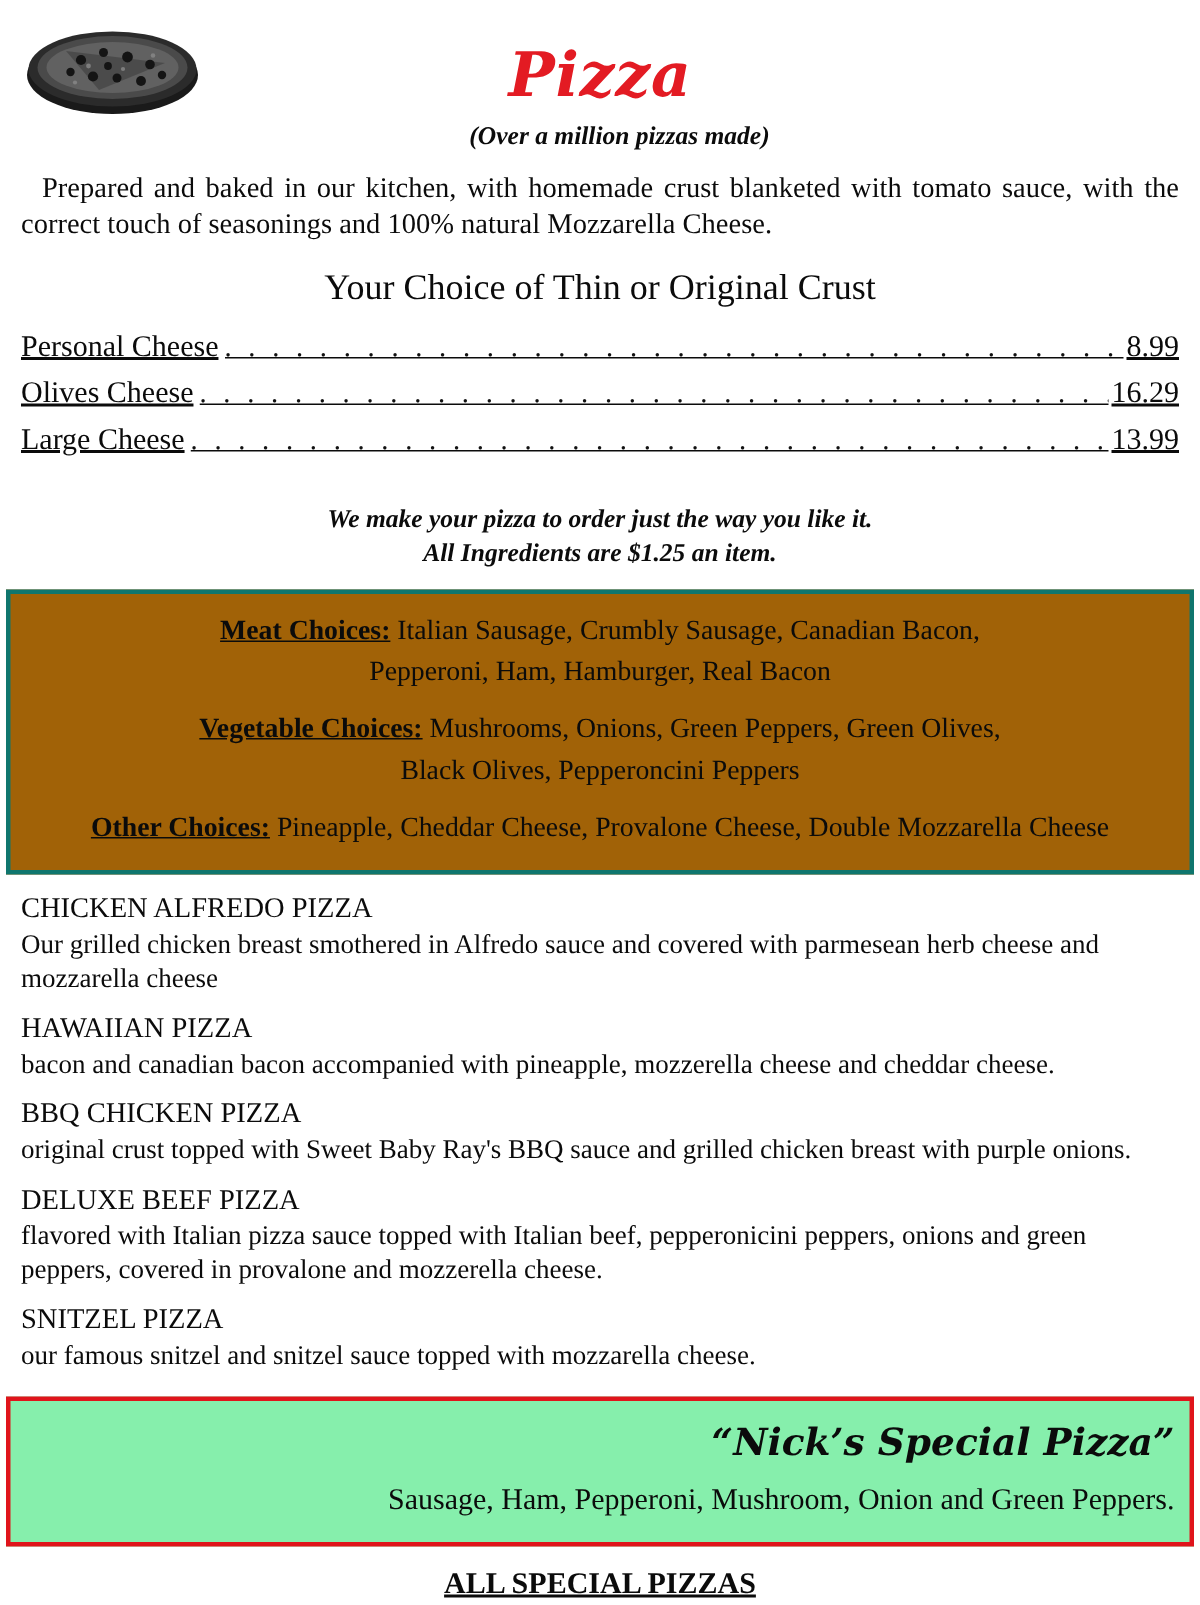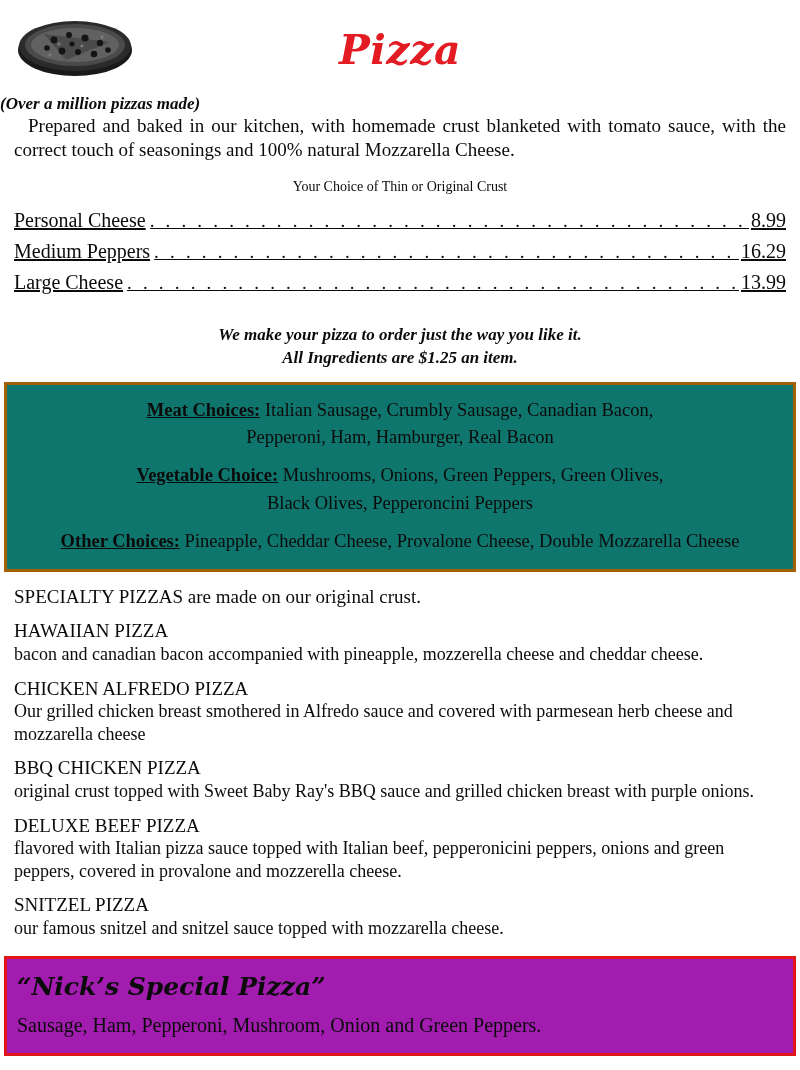--- a/index.html
+++ b/index.html
@@ -40,37 +40,39 @@
     font-family: "DejaVu Serif", serif;
     font-style: italic;
     font-weight: bold;
     font-size: 41px;
     color: #e31b23;
     letter-spacing: 0.5px;
     padding-top: 30px;
     line-height: 1;
   }
   .subtitle {
+    text-align: center;
     font-size: 17px;
     font-weight: bold;
     font-style: italic;
-    margin-top: 23px;
+    margin-top: 10px;
+    padding-left: 26px;
   }
 
   
   .intro {
     font-size: 19px;
     line-height: 1.28;
     text-align: justify;
     margin: 4px 14px 16px 14px;
     text-indent: 14px;
   }
   .choice-line {
     text-align: center;
-    font-size: 14px;
+    font-size: 24px;
     margin-top: 8px;
   }
 
   
   .prices {
     margin: 10px 14px 0 14px;
     text-decoration: underline;
   }
   .price-row {
     display: flex;
@@ -95,22 +97,22 @@
     text-align: center;
     font-style: italic;
     font-weight: bold;
     font-size: 17px;
     margin-top: 26px;
     line-height: 1.35;
   }
 
   
   .pink-box {
-    border: 3px solid #a16207;
-    background: #0f766e;
+    border: 3px solid #0f766e;
+    background: #a16207;
     margin: 12px 4px 0 4px;
     padding: 12px 14px 12px 14px;
     box-sizing: border-box;
   }
   .pink-line {
     text-align: center;
     font-size: 18.5px;
     line-height: 1.5;
   }
   .pink-line .lead {
@@ -134,25 +136,25 @@
   }
   .item-desc {
     font-size: 18px;
     line-height: 1.25;
     text-align: left;
   }
 
   
   .nicks-box {
     border: 3px solid #e0141b;
-    background: #a21caf;
+    background: #86efac;
     margin: 16px 4px 0 4px;
     padding: 14px 10px 16px 10px;
     box-sizing: border-box;
-    text-align: left;
+    text-align: right;
   }
   .nicks-title {
     font-family: "DejaVu Serif", serif;
     font-style: italic;
     font-weight: bold;
     font-size: 25px;
     line-height: 1.1;
   }
   .nicks-sub {
     font-size: 20px;
@@ -206,21 +208,21 @@
   <div class="intro">Prepared and baked in our kitchen, with homemade crust blanketed with tomato sauce, with the correct touch of seasonings and 100% natural Mozzarella Cheese.</div>
   <div class="choice-line">Your Choice of Thin or Original Crust</div>
 
   <div class="prices">
     <div class="price-row">
       <span class="pname">Personal Cheese</span>
       <span class="dots">. . . . . . . . . . . . . . . . . . . . . . . . . . . . . . . . . . . . . . . . . . . . . . . . . . . . . . .</span>
       <span class="pval">8.99</span>
     </div>
     <div class="price-row">
-      <span class="pname">Medium Peppers</span>
+      <span class="pname">Olives Cheese</span>
       <span class="dots">. . . . . . . . . . . . . . . . . . . . . . . . . . . . . . . . . . . . . . . . . . . . . . . . . . . . . . .</span>
       <span class="pval">16.29</span>
     </div>
     <div class="price-row">
       <span class="pname">Large Cheese</span>
       <span class="dots">. . . . . . . . . . . . . . . . . . . . . . . . . . . . . . . . . . . . . . . . . . . . . . . . . . . . . . .</span>
       <span class="pval">13.99</span>
     </div>
   </div>
 
@@ -232,42 +234,41 @@
   <div class="pink-box">
     <div class="pink-group">
       <div class="pink-line">
         <span class="lead">Meat Choices:</span>
         <span>Italian Sausage, Crumbly Sausage, Canadian Bacon,</span>
       </div>
       <div class="pink-line">Pepperoni, Ham, Hamburger, Real Bacon</div>
     </div>
     <div class="pink-group">
       <div class="pink-line">
-        <span class="lead">Vegetable Choice:</span>
+        <span class="lead">Vegetable Choices:</span>
         <span>Mushrooms, Onions, Green Peppers, Green Olives,</span>
       </div>
       <div class="pink-line">Black Olives, Pepperoncini Peppers</div>
     </div>
     <div class="pink-group">
       <div class="pink-line">
         <span class="lead">Other Choices:</span>
         <span>Pineapple, Cheddar Cheese, Provalone Cheese, Double Mozzarella Cheese</span>
       </div>
     </div>
   </div>
 
-  <div class="specialty-intro">SPECIALTY PIZZAS are made on our original crust.</div>
-
+
+  <div class="item">
+    <div class="item-name">CHICKEN ALFREDO PIZZA</div>
+    <div class="item-desc">Our grilled chicken breast smothered in Alfredo sauce and covered with parmesean herb cheese and mozzarella cheese</div>
+  </div>
   <div class="item">
     <div class="item-name">HAWAIIAN PIZZA</div>
     <div class="item-desc">bacon and canadian bacon accompanied with pineapple, mozzerella cheese and cheddar cheese.</div>
-  </div>
-  <div class="item">
-    <div class="item-name">CHICKEN ALFREDO PIZZA</div>
-    <div class="item-desc">Our grilled chicken breast smothered in Alfredo sauce and covered with parmesean herb cheese and mozzarella cheese</div>
   </div>
   <div class="item">
     <div class="item-name">BBQ CHICKEN PIZZA</div>
     <div class="item-desc">original crust topped with Sweet Baby Ray's BBQ sauce and grilled chicken breast with purple onions.</div>
   </div>
   <div class="item">
     <div class="item-name">DELUXE BEEF PIZZA</div>
     <div class="item-desc">flavored with Italian pizza sauce topped with Italian beef, pepperonicini peppers, onions and green peppers, covered in provalone and mozzerella cheese.</div>
   </div>
   <div class="item">

